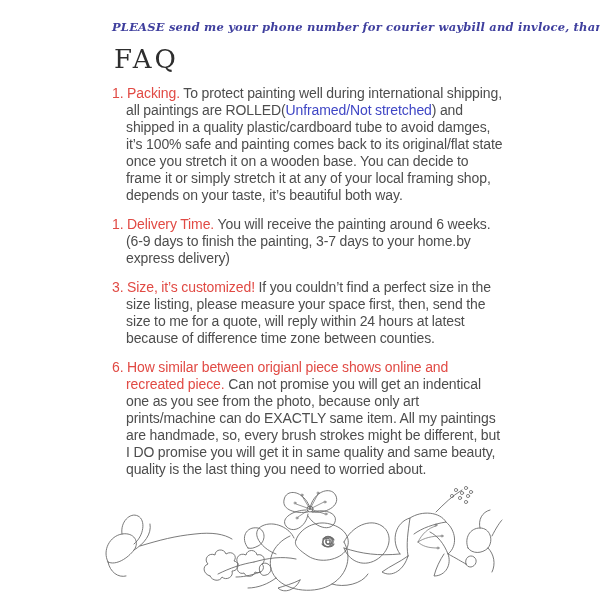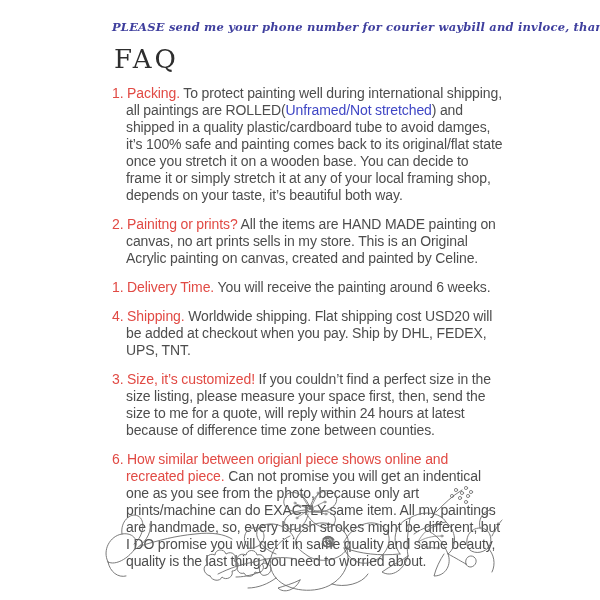--- a/index.html
+++ b/index.html
@@ -33,23 +33,21 @@
 <body>
 
 <div class="page">
 
   <div class="notice">PLEASE send me your phone number for courier waybill and invloce, thank you.</div>
 
   <div class="faq-title">FAQ</div>
 
   <div class="faq-list">
       <div class="faq-item"><span class="seg-red">1. Packing.</span><span class="seg-body"> To protect painting well during international shipping, all paintings are ROLLED(</span><span class="seg-blue">Unframed/Not stretched</span><span class="seg-body">) and shipped in a quality plastic/cardboard tube to avoid damges, it’s 100% safe and painting comes back to its original/flat state once you stretch it on a wooden base. You can decide to frame it or simply stretch it at any of your local framing shop, depends on your taste, it’s beautiful both way.</span></div>
-      <div class="faq-item"><span class="seg-red">2. Painitng or prints?</span><span class="seg-body"> All the items are HAND MADE painting on canvas, no art prints sells in my store. This is an Original Acrylic painting on canvas, created and painted by Celine.</span></div>
-      <div class="faq-item"><span class="seg-red">1. Delivery Time.</span><span class="seg-body"> You will receive the painting around 6 weeks.</span><br></div>
-      <div class="faq-item"><span class="seg-red">4. Shipping.</span><span class="seg-body"> Worldwide shipping. Flat shipping cost USD20 will be added at checkout when you pay. Ship by DHL, FEDEX, UPS, TNT.</span></div>
+      <div class="faq-item"><span class="seg-red">1. Delivery Time.</span><span class="seg-body"> You will receive the painting around 6 weeks.</span><br><span class="seg-body">(6-9 days to finish the painting, 3-7 days to your home.by express delivery)</span></div>
       <div class="faq-item"><span class="seg-red">3. Size, it’s customized!</span><span class="seg-body"> If you couldn’t find a perfect size in the size listing, please measure your space first, then, send the size to me for a quote, will reply within 24 hours at latest because of difference time zone between counties.</span></div>
       <div class="faq-item"><span class="seg-red">6. How similar between origianl piece shows online and recreated piece.</span><span class="seg-body"> Can not promise you will get an indentical one as you see from the photo, because only art prints/machine can do EXACTLY same item. All my paintings are handmade, so, every brush strokes might be different, but I DO promise you will get it in same quality and same beauty, quality is the last thing you need to worried about.</span></div>
     </div>
 
   <svg class="floral" width="404" height="114" viewBox="0 0 404 114">
     <g fill="none" stroke="#6b6b6b" stroke-width="0.9" stroke-linecap="round" stroke-linejoin="round">
 
       <path d="M8,78 C2,66 10,52 22,50 C34,48 40,58 34,66 C28,74 16,82 8,78 Z"></path>
       <path d="M22,50 C20,38 30,28 38,32 C46,36 44,52 34,60"></path>
       <path d="M34,66 C44,60 52,50 50,40"></path>

